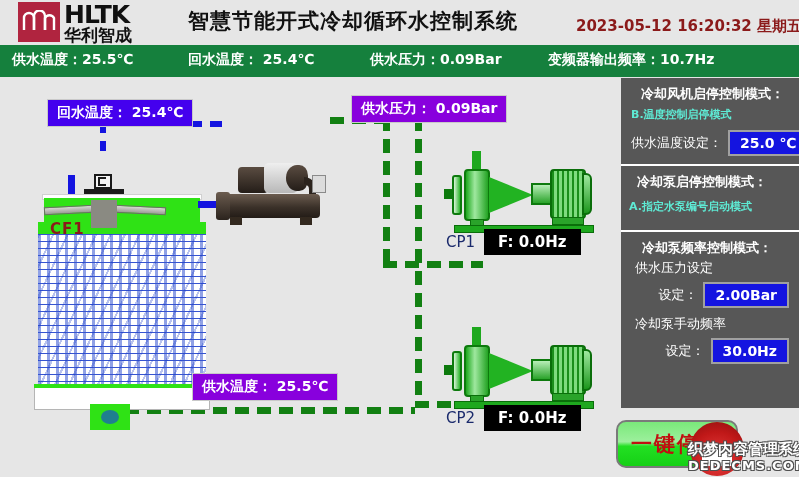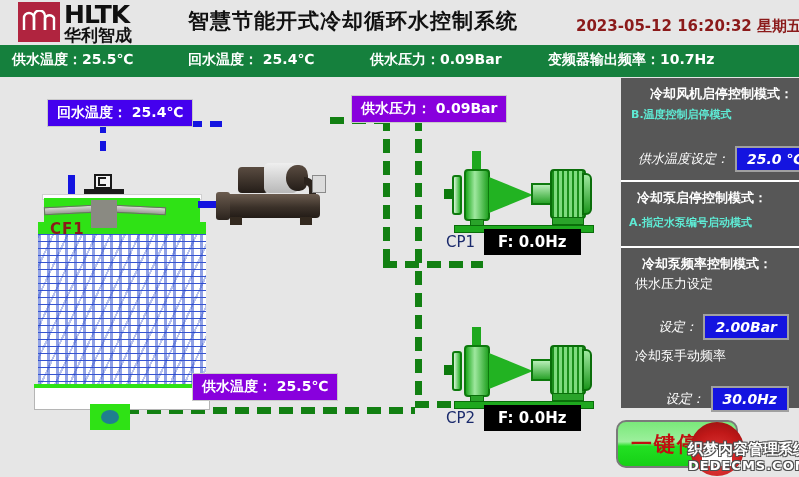--- a/index.html
+++ b/index.html
@@ -303,29 +303,29 @@
 
   
   .ctrl-panel {
     position: absolute; left: 621px; top: 78px; width: 178px; height: 330px;
     background: #575757;
   }
   .ctrl-sep { height: 2px; background: #ffffff; margin: 0; }
   .ctrl-group { padding: 6px 0 8px 0; }
   .ctrl-title {
     color: #ffffff; font-size: 13px; font-weight: bold;
-    padding-left: 29px; line-height: 20px; white-space: nowrap;
+    padding-left: 20px; line-height: 20px; white-space: nowrap;
   }
   .ctrl-mode {
     color: #5eead4; font-size: 11px; font-weight: bold;
     padding-left: 10px; line-height: 22px; white-space: nowrap;
   }
   .ctrl-row {
-    display: flex; align-items: center; padding-left: 17px;
-    margin-top: 20px; white-space: nowrap; font-style: italic;
+    display: flex; align-items: center; padding-left: 10px;
+    margin-top: 4px; white-space: nowrap;
   }
   .ctrl-label {
     color: #ffffff; font-size: 13px; line-height: 22px;
   }
   .ctrl-sublabel {
     color: #ffffff; font-size: 13px; padding-left: 14px; line-height: 20px;
   }
   .ctrl-input {
     background: #1414e0; color: #ffffff;
     font-size: 14px; font-weight: bold;

